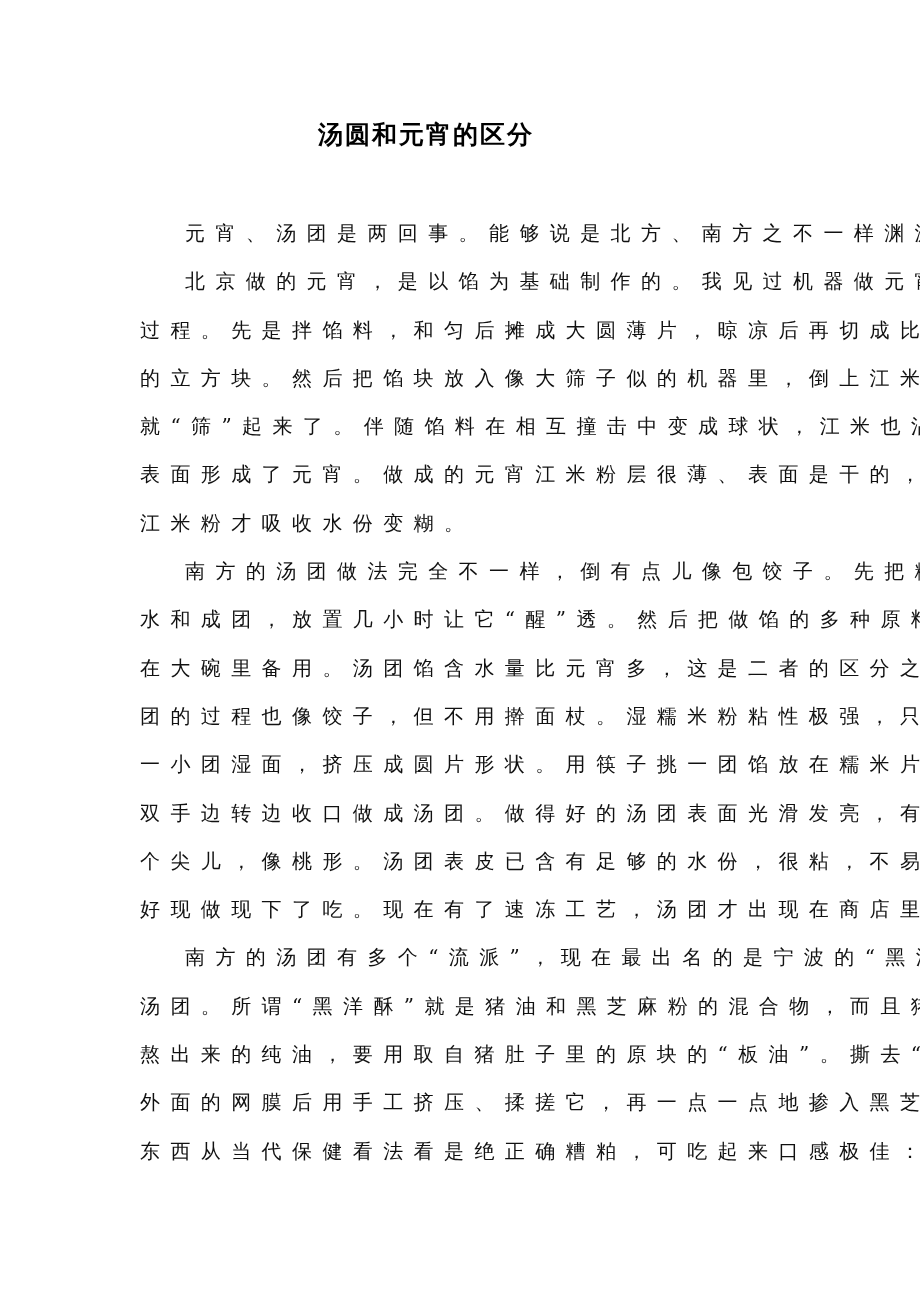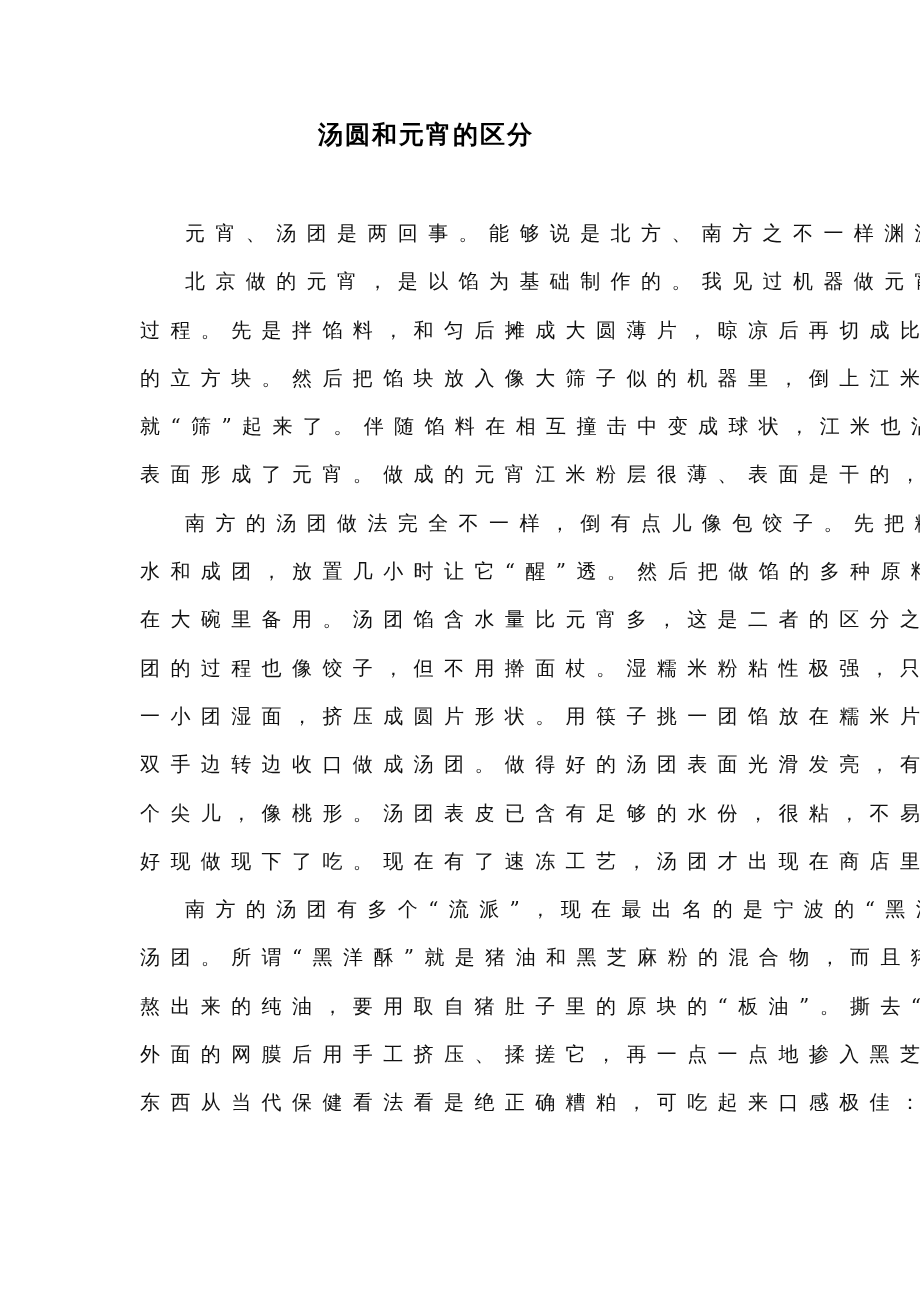--- a/index.html
+++ b/index.html
@@ -18,20 +18,21 @@
 
 <div class="title">汤圆和元宵的区分</div>
 
 <div class="body">
   <div class="line indent">元宵、汤团是两回事。能够说是北方、南方之不一样渊源所致。</div>
   <div class="line indent">北京做的元宵，是以馅为基础制作的。我见过机器做元宵的操作</div>
   <div class="line">过程。先是拌馅料，和匀后摊成大圆薄片，晾凉后再切成比乒乓球小</div>
   <div class="line">的立方块。然后把馅块放入像大筛子似的机器里，倒上江米粉，机器</div>
   <div class="line">就“筛”起来了。伴随馅料在相互撞击中变成球状，江米也沾到馅料</div>
   <div class="line">表面形成了元宵。做成的元宵江米粉层很薄、表面是干的，下锅煮时</div>
+  <div class="line">江米粉才吸收水份变糊。</div>
   <div class="line indent">南方的汤团做法完全不一样，倒有点儿像包饺子。先把糯米粉加</div>
   <div class="line">水和成团，放置几小时让它“醒”透。然后把做馅的多种原料拌匀放</div>
   <div class="line">在大碗里备用。汤团馅含水量比元宵多，这是二者的区分之一。包汤</div>
   <div class="line">团的过程也像饺子，但不用擀面杖。湿糯米粉粘性极强，只好用手揪</div>
   <div class="line">一小团湿面，挤压成圆片形状。用筷子挑一团馅放在糯米片上，再用</div>
   <div class="line">双手边转边收口做成汤团。做得好的汤团表面光滑发亮，有的还留一</div>
   <div class="line">个尖儿，像桃形。汤团表皮已含有足够的水份，很粘，不易保留，最</div>
   <div class="line">好现做现下了吃。现在有了速冻工艺，汤团才出现在商店里。</div>
   <div class="line indent">南方的汤团有多个“流派”，现在最出名的是宁波的“黑洋酥”</div>
   <div class="line">汤团。所谓“黑洋酥”就是猪油和黑芝麻粉的混合物，而且猪油不是</div>

